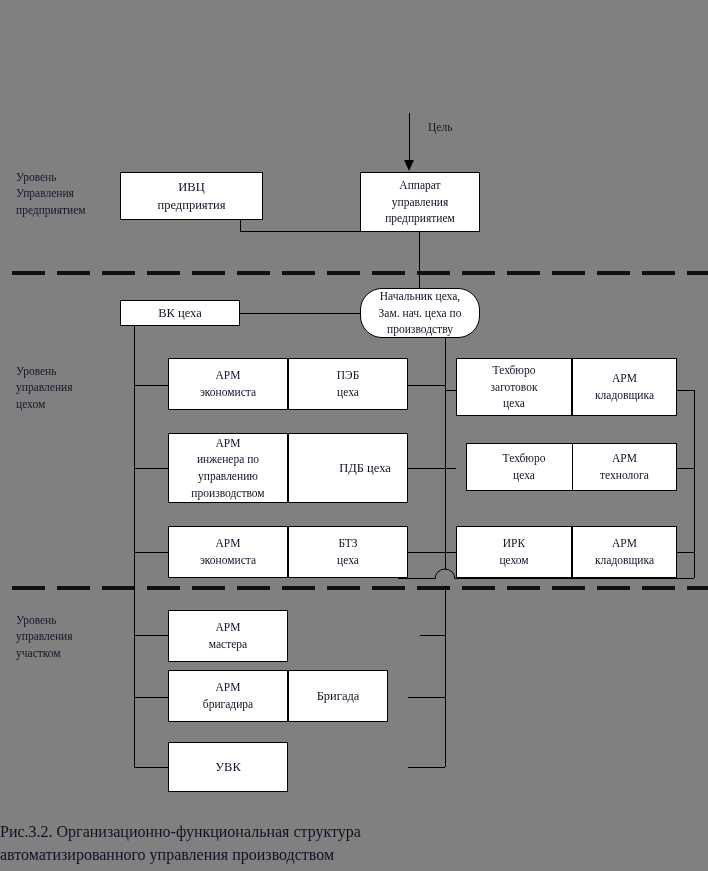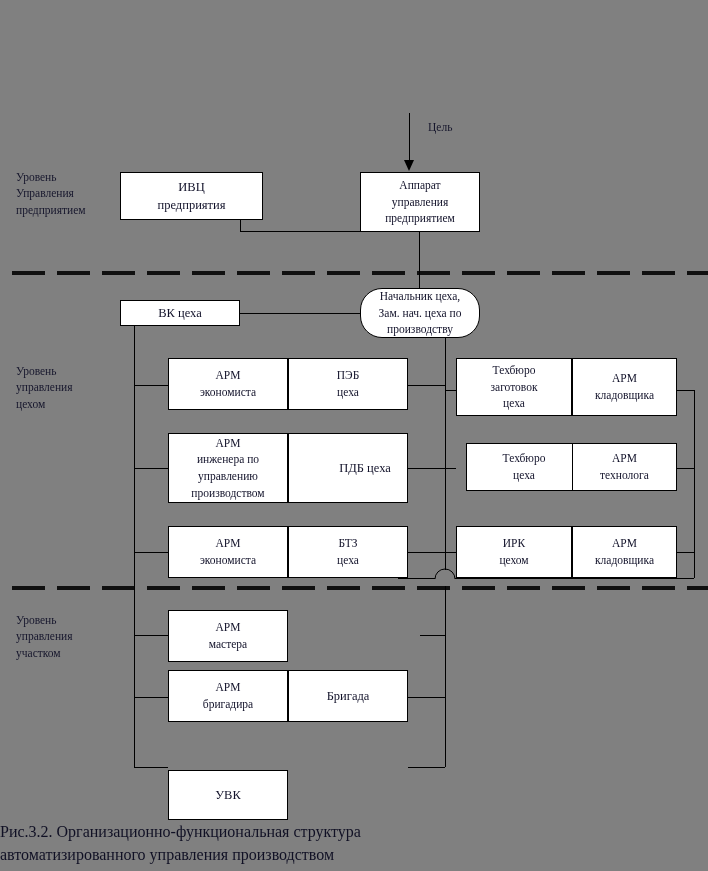--- a/index.html
+++ b/index.html
@@ -187,24 +187,24 @@
 
   <div class="sep" style="left:12px; top:586px; width:696px;"></div>
 
   <div class="box" style="left:168px; top:610px; width:120px; height:52px;">АРМ
 мастера</div>
   <div class="ln-h" style="left:134px; top:635px; width:34px;"></div>
   <div class="ln-h" style="left:420px; top:635px; width:25px;"></div>
 
   <div class="box" style="left:168px; top:670px; width:120px; height:52px;">АРМ
 бригадира</div>
-  <div class="box bigger" style="left:288px; top:670px; width:120px; height:52px;">Бригада</div>
+  <div class="box bigger" style="left:288px; top:670px; width:100px; height:52px;">Бригада</div>
   <div class="ln-h" style="left:134px; top:697px; width:34px;"></div>
   <div class="ln-h" style="left:408px; top:697px; width:37px;"></div>
 
-  <div class="box bigger" style="left:168px; top:770px; width:120px; height:50px;">УВК</div>
+  <div class="box bigger" style="left:168px; top:742px; width:120px; height:50px;">УВК</div>
   <div class="ln-h" style="left:134px; top:767px; width:34px;"></div>
   <div class="ln-h" style="left:408px; top:767px; width:37px;"></div>
 
   <div class="caption" style="top:820px;">Рис.3.2. Организационно-функциональная структура
 автоматизированного управления производством</div>
 
 </div>
 
 </body></html>

